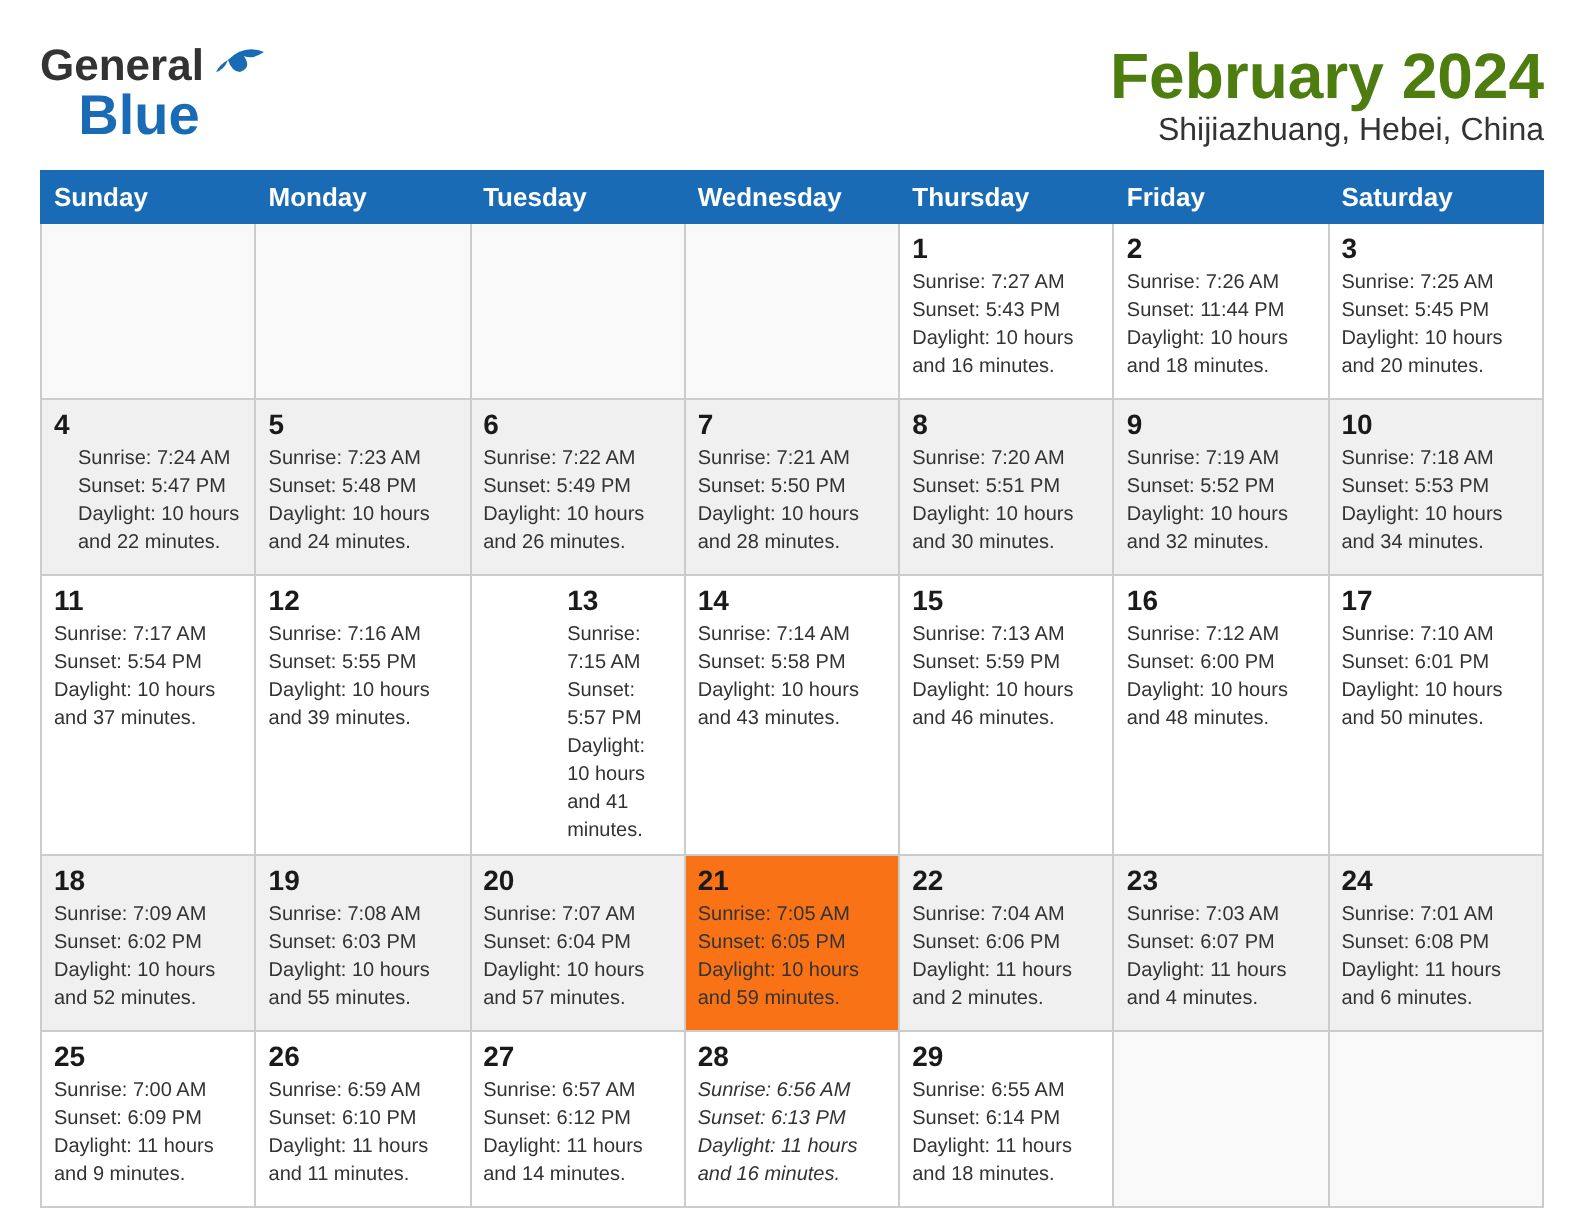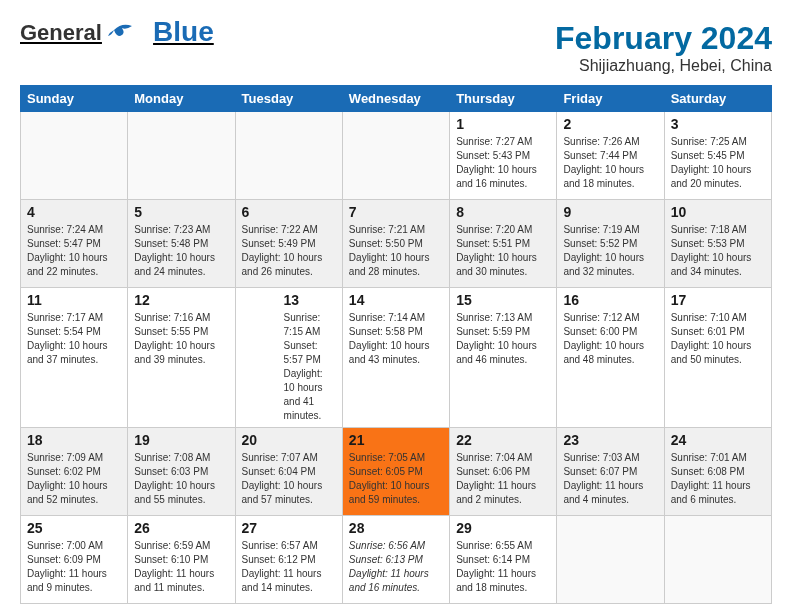--- a/index.html
+++ b/index.html
@@ -11,30 +11,30 @@
       padding: 20px;
     }
     .header {
       display: flex;
       justify-content: space-between;
       align-items: flex-start;
       margin-bottom: 10px;
     }
     .logo {
       display: flex;
+      flex-direction: column;
       align-items: flex-start;
-      text-decoration: underline;
     }
     .title-block {
       text-align: right;
     }
     .title-block .month-year {
       font-size: 32px;
       font-weight: bold;
-      color: #0369a1;
+      color: #4d7c0f;
     }
     .title-block .location {
       font-size: 16px;
       color: #333;
     }
     table {
       width: 100%;
       border-collapse: collapse;
     }
     th {
@@ -118,36 +118,36 @@
         <td style="background: rgb(255, 255, 255);">
           <div class="day-num">1</div>
           <div class="day-info" style="white-space: pre-line;">Sunrise: 7:27 AM
 Sunset: 5:43 PM
 Daylight: 10 hours
 and 16 minutes.</div>
         </td>
         <td style="background: rgb(255, 255, 255);">
           <div class="day-num">2</div>
           <div class="day-info" style="white-space: pre-line;">Sunrise: 7:26 AM
-Sunset: 7:44 PM
+Sunset: 11:44 PM
 Daylight: 10 hours
 and 18 minutes.</div>
         </td>
         <td style="background: rgb(255, 255, 255);">
           <div class="day-num">3</div>
           <div class="day-info" style="white-space: pre-line;">Sunrise: 7:25 AM
 Sunset: 5:45 PM
 Daylight: 10 hours
 and 20 minutes.</div>
         </td>
       </tr>
       <tr>
         <td style="background: rgb(240, 240, 240);">
           <div class="day-num">4</div>
-          <div class="day-info" style="white-space: pre-line;">Sunrise: 7:24 AM
+          <div class="day-info" style="white-space: pre-line; margin-left: 12px;">Sunrise: 7:24 AM
 Sunset: 5:47 PM
 Daylight: 10 hours
 and 22 minutes.</div>
         </td>
         <td style="background: rgb(240, 240, 240);">
           <div class="day-num">5</div>
           <div class="day-info" style="white-space: pre-line;">Sunrise: 7:23 AM
 Sunset: 5:48 PM
 Daylight: 10 hours
 and 24 minutes.</div>

